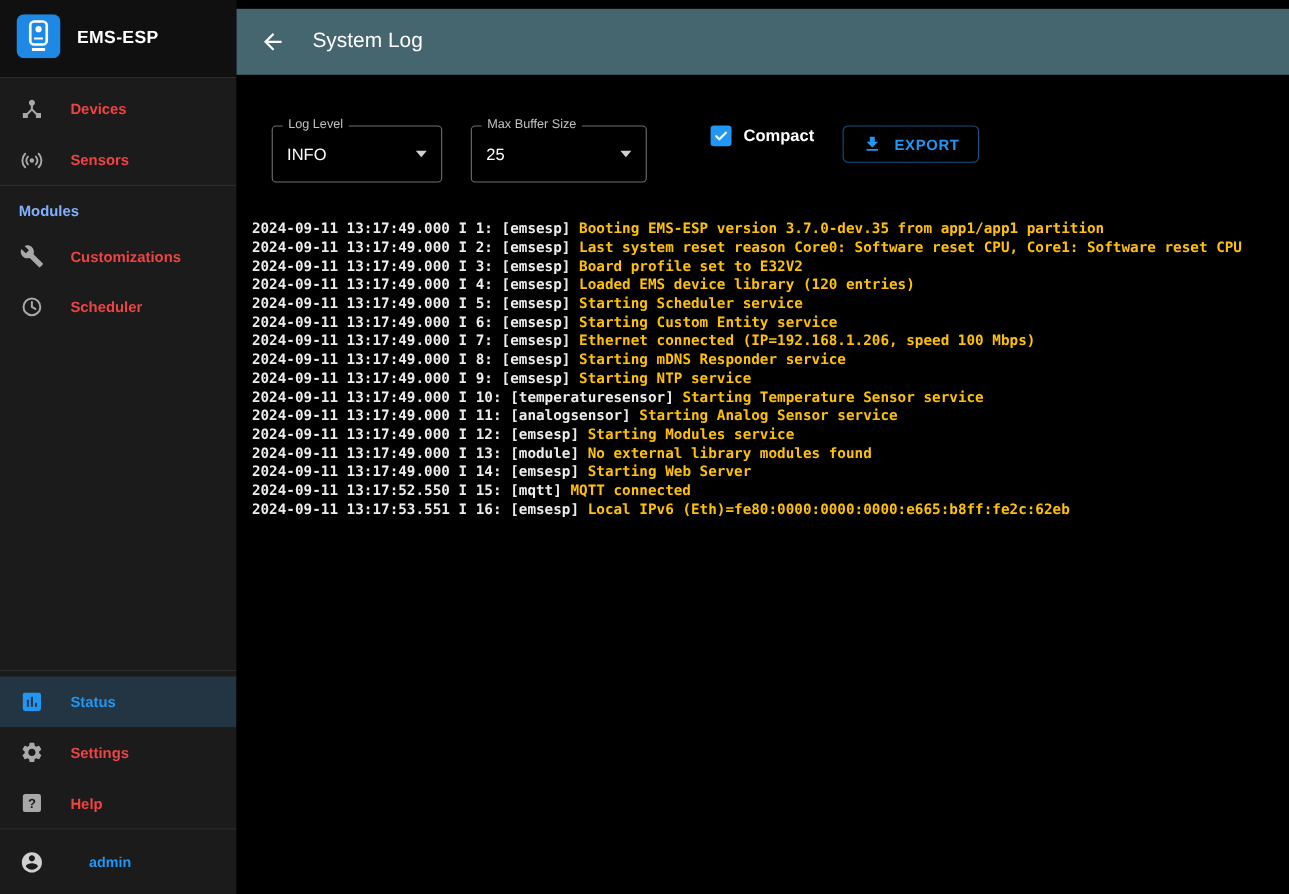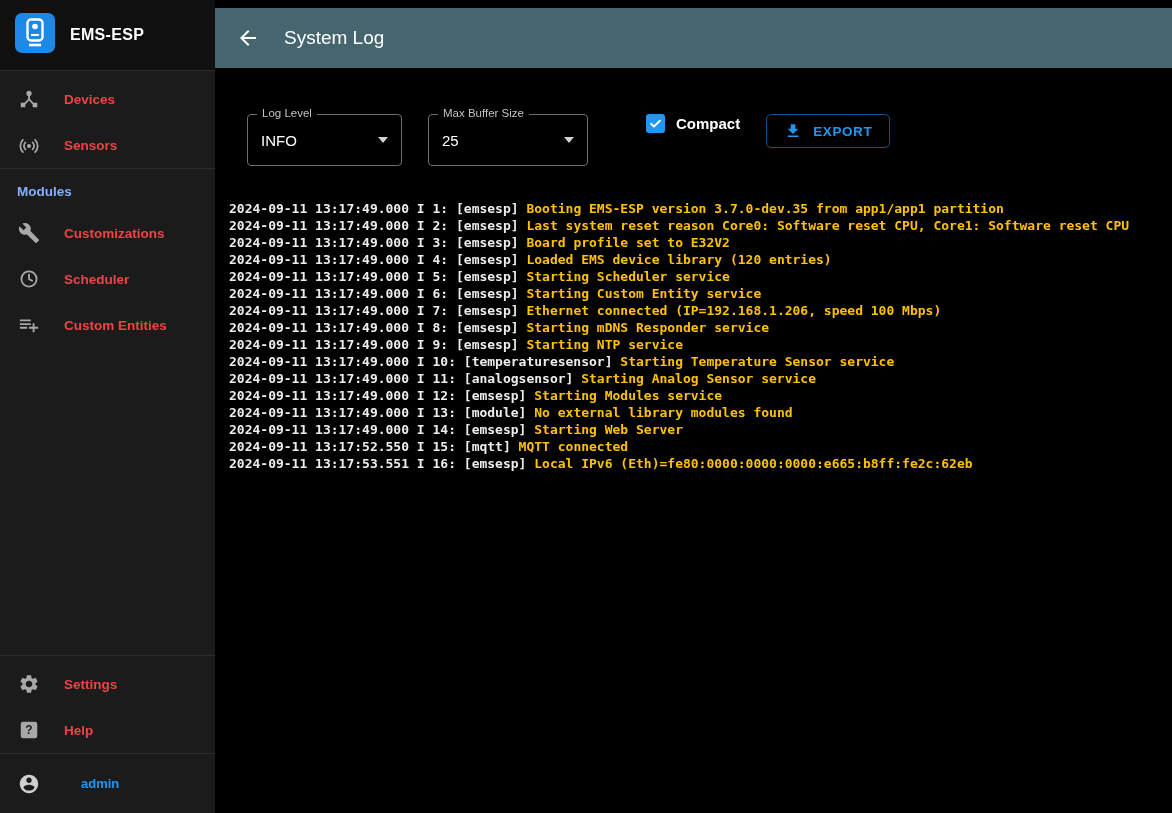--- a/index.html
+++ b/index.html
@@ -107,33 +107,33 @@
       </div>
       <div class="nav-item">
         <span class="nav-icon">
           <svg viewBox="0 0 24 24" fill="none" stroke="currentColor" stroke-width="2" stroke-linecap="round">
               <circle cx="12" cy="12" r="8.3"></circle>
               <path d="M12 7.2v4.8l3.4 2"></path>
             </svg>
         </span>
         <span class="nav-label">Scheduler</span>
       </div>
-      <div class="nav-item">
-        <span class="nav-icon">
-          <svg viewBox="0 0 24 24" fill="currentColor">
-              <path d="M14 10H2v2h12v-2zm0-4H2v2h12V6zm4 8v-4h-2v4h-4v2h4v4h2v-4h4v-2h-4zM2 16h8v-2H2v2z"></path>
-            </svg>
-        </span>
-        <span class="nav-label">Custom Entities</span>
-      </div>
     </nav>
 
     <div class="sidebar-bottom">
       <div class="divider"></div>
       <nav class="nav">
+        <div class="nav-item active">
+          <span class="nav-icon">
+            <svg viewBox="0 0 24 24" fill="currentColor">
+                <path d="M19 3H5c-1.1 0-2 .9-2 2v14c0 1.1.9 2 2 2h14c1.1 0 2-.9 2-2V5c0-1.1-.9-2-2-2zm-10 14H7v-7h2v7zm4 0h-2V7h2v10zm4 0h-2v-4h2v4z"></path>
+              </svg>
+          </span>
+          <span class="nav-label">Status</span>
+        </div>
         <div class="nav-item">
           <span class="nav-icon">
             <svg viewBox="0 0 24 24" fill="currentColor">
                 <path d="M19.14 12.94c.04-.3.06-.61.06-.94 0-.32-.02-.64-.07-.94l2.03-1.58c.18-.14.23-.41.12-.61l-1.92-3.32c-.12-.22-.37-.29-.59-.22l-2.39.96c-.5-.38-1.03-.7-1.62-.94l-.36-2.54c-.04-.24-.24-.41-.48-.41h-3.84c-.24 0-.43.17-.47.41l-.36 2.54c-.59.24-1.13.57-1.62.94l-2.39-.96c-.22-.08-.47 0-.59.22L2.74 8.87c-.12.21-.08.47.12.61l2.03 1.58c-.05.3-.09.63-.09.94s.02.64.07.94l-2.03 1.58c-.18.14-.23.41-.12.61l1.92 3.32c.12.22.37.29.59.22l2.39-.96c.5.38 1.03.7 1.62.94l.36 2.54c.05.24.24.41.48.41h3.84c.24 0 .44-.17.47-.41l.36-2.54c.59-.24 1.13-.56 1.62-.94l2.39.96c.22.08.47 0 .59-.22l1.92-3.32c.12-.22.07-.47-.12-.61l-2.01-1.58zM12 15.6c-1.98 0-3.6-1.62-3.6-3.6s1.62-3.6 3.6-3.6 3.6 1.62 3.6 3.6-1.62 3.6-3.6 3.6z"></path>
               </svg>
           </span>
           <span class="nav-label">Settings</span>
         </div>
         <div class="nav-item">
           <span class="nav-icon">

